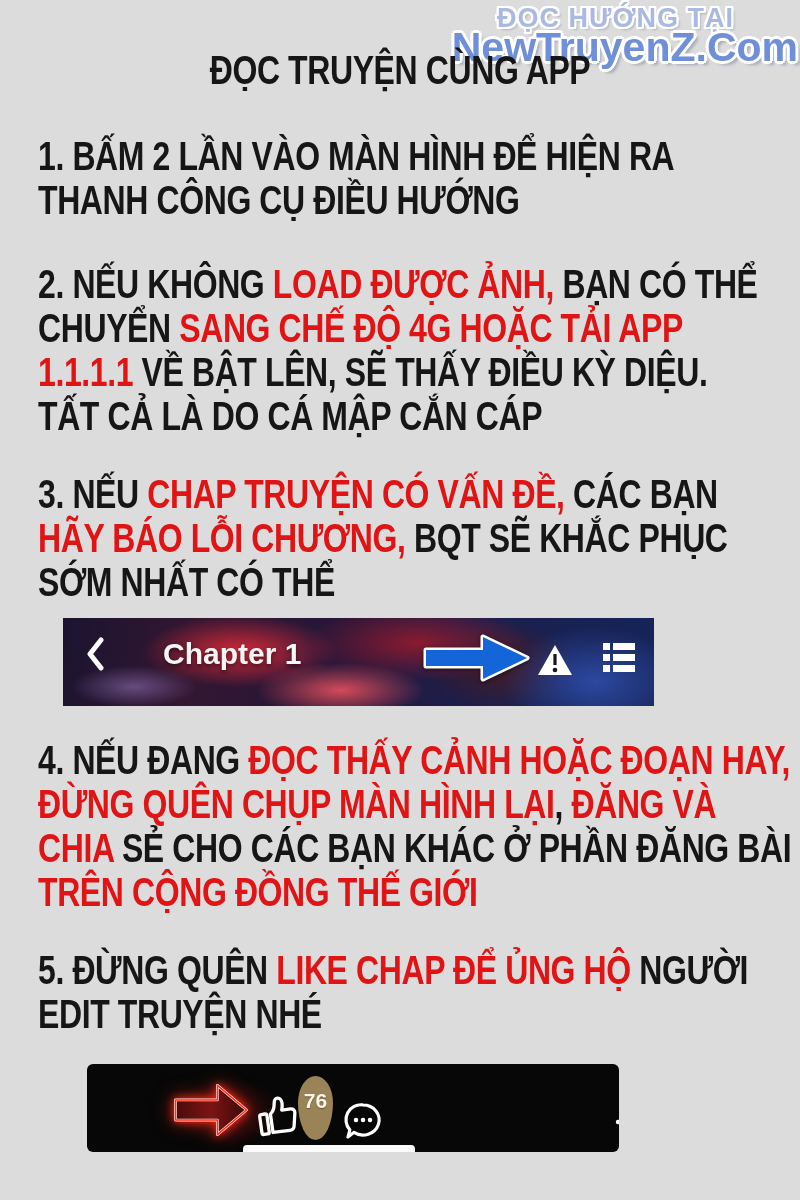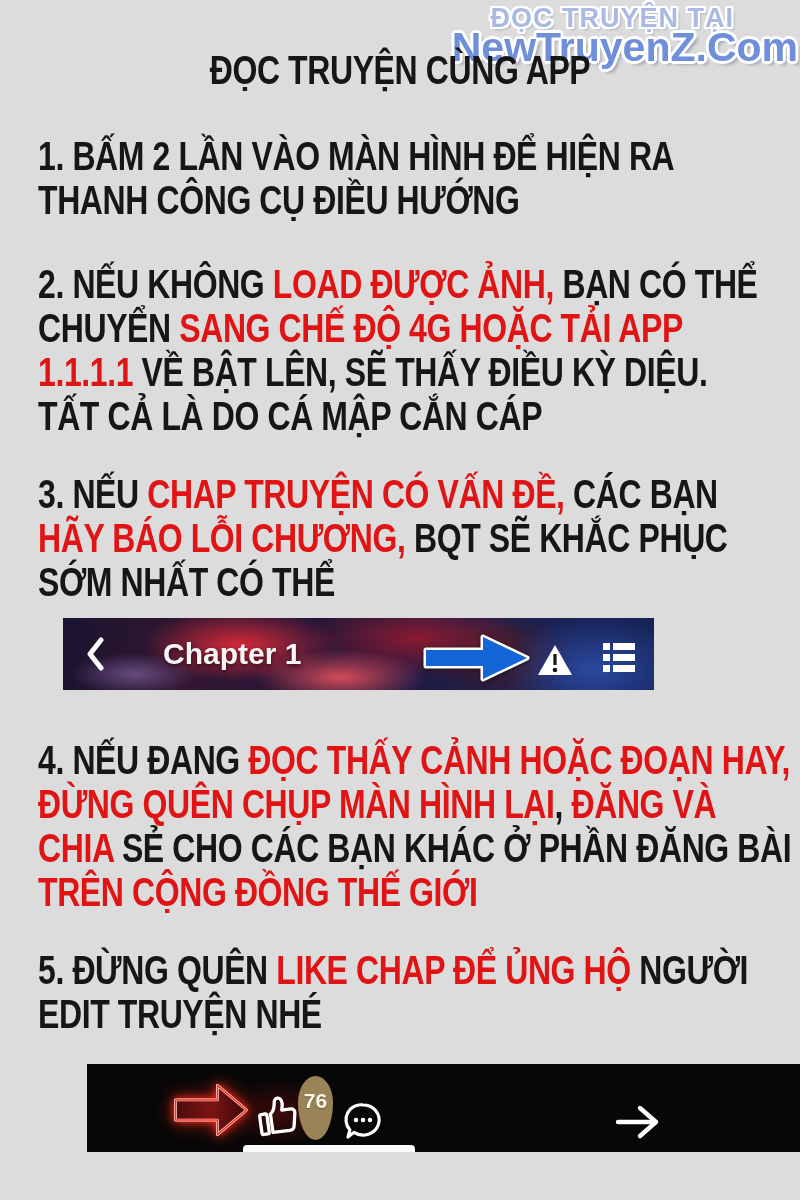--- a/index.html
+++ b/index.html
@@ -37,21 +37,21 @@
   }
   .section .red{color:#e01414;}
   .section .blk{color:#161616;}
   #sec-1{top:134px;}
   #sec-2{top:262px;}
   #sec-3{top:472px;}
   #sec-4{top:738px;}
   #sec-5{top:948px;}
   
   .chapter-bar{
-    position:absolute;left:63px;top:618px;width:591px;height:72px;overflow:hidden;
+    position:absolute;left:63px;top:618px;width:591px;height:88px;overflow:hidden;
     background:
       radial-gradient(ellipse 90px 30px at 12% 78%, rgba(150,120,190,.55), transparent 70%),
       radial-gradient(ellipse 150px 55px at 30% 38%, rgba(226,42,56,.92), transparent 65%),
       radial-gradient(ellipse 130px 42px at 47% 82%, rgba(243,84,95,.85), transparent 65%),
       radial-gradient(ellipse 170px 60px at 60% 28%, rgba(165,26,42,.8), transparent 65%),
       radial-gradient(ellipse 130px 75px at 90% 72%, rgba(45,75,165,.95), transparent 72%),
       radial-gradient(ellipse 110px 65px at 74% 55%, rgba(72,26,32,.95), transparent 70%),
       linear-gradient(100deg,#1a1430 0%,#341631 22%,#24163a 48%,#1a2050 74%,#152458 100%);
   }
   .chapter-back{position:absolute;left:22px;top:19px;width:20px;height:34px;}
@@ -59,21 +59,21 @@
     position:absolute;left:100px;top:19px;
     font-size:30px;font-weight:700;color:#f6f6f6;white-space:nowrap;
     text-shadow:0 2px 4px rgba(0,0,0,.55);
   }
   .chapter-arrow{position:absolute;left:358px;top:13px;width:112px;height:54px;
     filter:drop-shadow(0 1px 2px rgba(0,0,0,.5));}
   .chapter-warning{position:absolute;left:474px;top:26px;width:36px;height:32px;}
   .chapter-menu{position:absolute;left:540px;top:25px;width:32px;height:29px;}
   
   .footer-bar{
-    position:absolute;left:87px;top:1064px;width:714px;height:88px;border-radius:0;overflow:hidden;
+    position:absolute;left:87px;top:1064px;width:532px;height:88px;border-radius:6px;overflow:hidden;
     background:
       radial-gradient(ellipse 75px 48px at 27% 55%, rgba(115,14,14,.5), transparent 72%),
       #070707;
   }
   .footer-pointer{
     position:absolute;left:83px;top:12px;width:82px;height:68px;
     filter:drop-shadow(0 0 4px rgba(255,42,24,.95)) drop-shadow(0 0 9px rgba(255,42,24,.55));
   }
   .footer-like{position:absolute;left:168px;top:28px;width:44px;height:48px;transform:rotate(-8deg);}
   .footer-badge{
@@ -91,21 +91,21 @@
     position:absolute;left:156px;top:81px;width:172px;height:8px;
     background:#fbfbfb;border-radius:4px 4px 0 0;
   }
 </style>
 </head>
 <body>
 
 <div>
 
   <div class="logo">
-    <div class="logo-tagline">ĐỌC TRUYỆN TẠI</div>
+    <div class="logo-tagline">ĐỌC HƯỚNG TẠI</div>
     <div class="logo-name">NewTruyenZ.Com</div>
   </div>
 
   <div class="page-title">ĐỌC TRUYỆN CÙNG APP</div>
 
   <div class="section" id="sec-1">
       <div class="line"><span class="blk">1. BẤM 2 LẦN VÀO MÀN HÌNH ĐỂ HIỆN RA</span></div>
       <div class="line"><span class="blk">THANH CÔNG CỤ ĐIỀU HƯỚNG</span></div>
     </div>
   <div class="section" id="sec-2">

